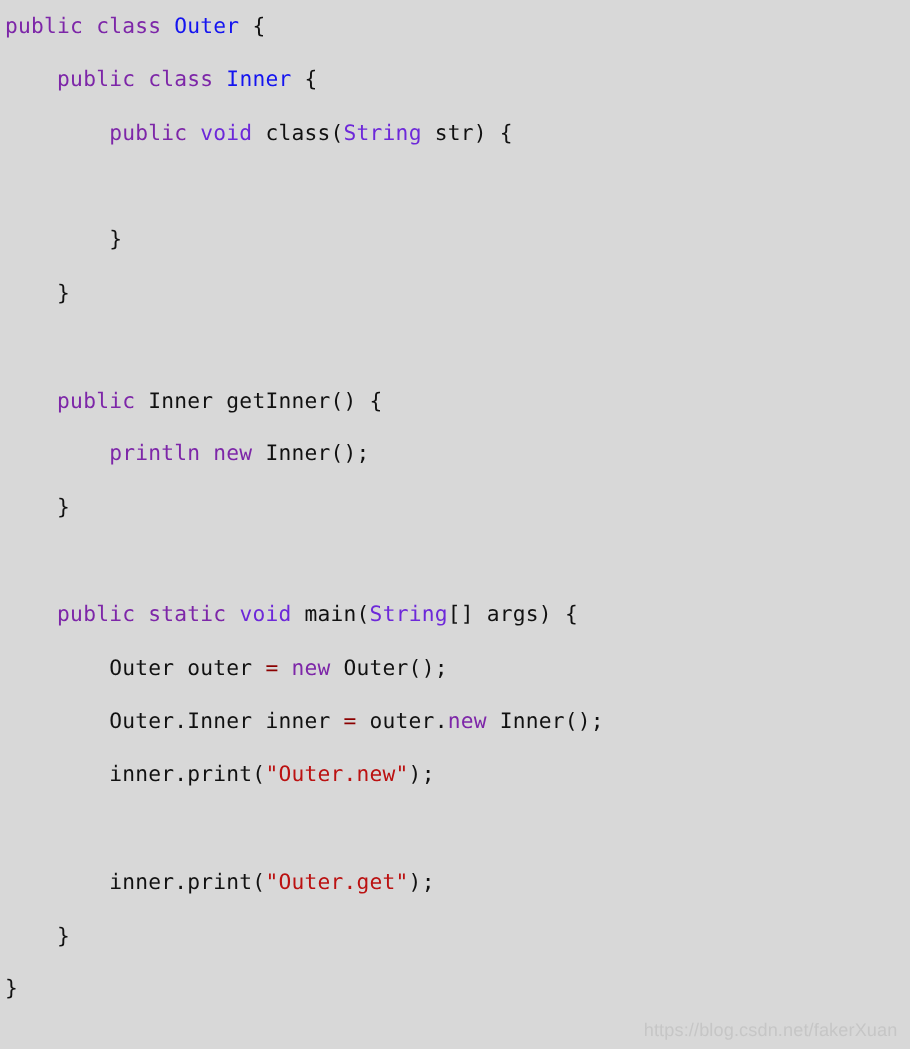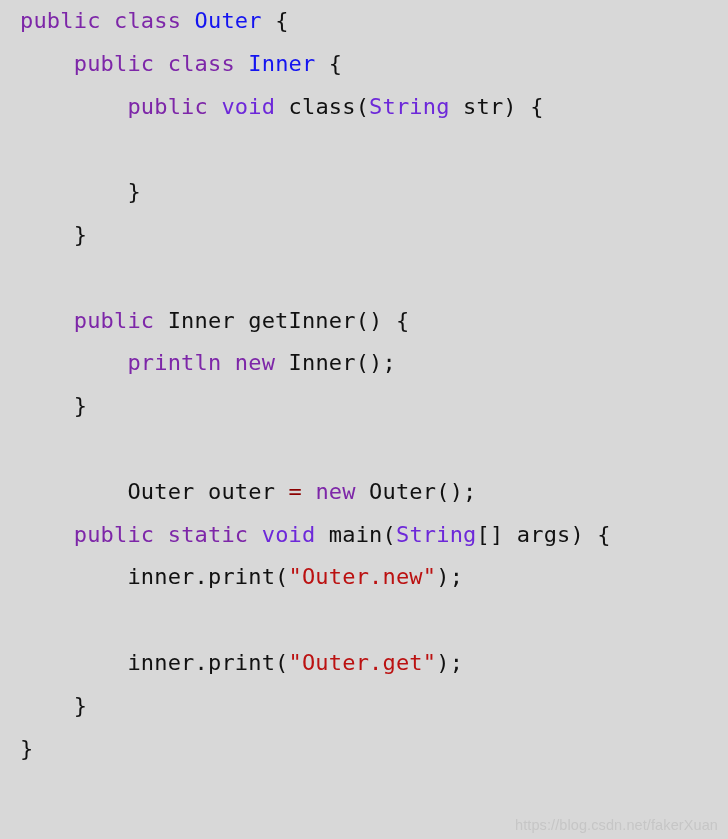--- a/index.html
+++ b/index.html
@@ -18,23 +18,23 @@
     position: absolute;
     left: 0;
     top: 0;
     width: 728px;
     padding: 0;
     margin: 0;
   }
   .code-line {
     height: 42.8px;
     line-height: 42.8px;
-    font-size: 22px;
+    font-size: 17px;
     white-space: pre;
-    padding-left: 20px;
+    padding-left: 4px;
     letter-spacing: 0.18px;
     color: #000000;
   }
   .tok-keyword   { color: #7d26a8; }
   .tok-type      { color: #6d28d9; }
   .tok-classname { color: #1414f0; }
   .tok-string    { color: #bb1111; }
   .tok-operator  { color: #8b0000; }
   .tok-plain     { color: #111111; }
   #watermark {
@@ -56,22 +56,23 @@
     <div class="code-line"><span>    </span><span class="tok-keyword">public</span><span class="tok-plain"> </span><span class="tok-keyword">class</span><span class="tok-plain"> </span><span class="tok-classname">Inner</span><span class="tok-plain"> {</span></div>
     <div class="code-line"><span>        </span><span class="tok-keyword">public</span><span class="tok-plain"> </span><span class="tok-type">void</span><span class="tok-plain"> class(</span><span class="tok-type">String</span><span class="tok-plain"> str) {</span></div>
     <div class="code-line"><span>            </span></div>
     <div class="code-line"><span>        </span><span class="tok-plain">}</span></div>
     <div class="code-line"><span>    </span><span class="tok-plain">}</span></div>
     <div class="code-line">&nbsp;</div>
     <div class="code-line"><span>    </span><span class="tok-keyword">public</span><span class="tok-plain"> Inner getInner() {</span></div>
     <div class="code-line"><span>        </span><span class="tok-keyword">println</span><span class="tok-plain"> </span><span class="tok-keyword">new</span><span class="tok-plain"> Inner();</span></div>
     <div class="code-line"><span>    </span><span class="tok-plain">}</span></div>
     <div class="code-line">&nbsp;</div>
+    <div class="code-line"><span>    </span><span class="tok-keyword">public</span><span class="tok-plain"> </span><span class="tok-keyword">static</span><span class="tok-plain"> </span><span class="tok-type">void</span><span class="tok-plain"> main(</span><span class="tok-type">String</span><span class="tok-plain">[] args) {</span></div>
     <div class="code-line"><span>        </span><span class="tok-plain">Outer outer </span><span class="tok-operator">=</span><span class="tok-plain"> </span><span class="tok-keyword">new</span><span class="tok-plain"> Outer();</span></div>
-    <div class="code-line"><span>    </span><span class="tok-keyword">public</span><span class="tok-plain"> </span><span class="tok-keyword">static</span><span class="tok-plain"> </span><span class="tok-type">void</span><span class="tok-plain"> main(</span><span class="tok-type">String</span><span class="tok-plain">[] args) {</span></div>
+    <div class="code-line"><span>        </span><span class="tok-plain">Outer.Inner inner </span><span class="tok-operator">=</span><span class="tok-plain"> outer.</span><span class="tok-keyword">new</span><span class="tok-plain"> Inner();</span></div>
     <div class="code-line"><span>        </span><span class="tok-plain">inner.print(</span><span class="tok-string">"Outer.new"</span><span class="tok-plain">);</span></div>
     <div class="code-line">&nbsp;</div>
     <div class="code-line"><span>        </span><span class="tok-plain">inner.print(</span><span class="tok-string">"Outer.get"</span><span class="tok-plain">);</span></div>
     <div class="code-line"><span>    </span><span class="tok-plain">}</span></div>
     <div class="code-line"><span></span><span class="tok-plain">}</span></div>
   </div>
 
 <div id="watermark">https://blog.csdn.net/fakerXuan</div>
 
 </body></html>

